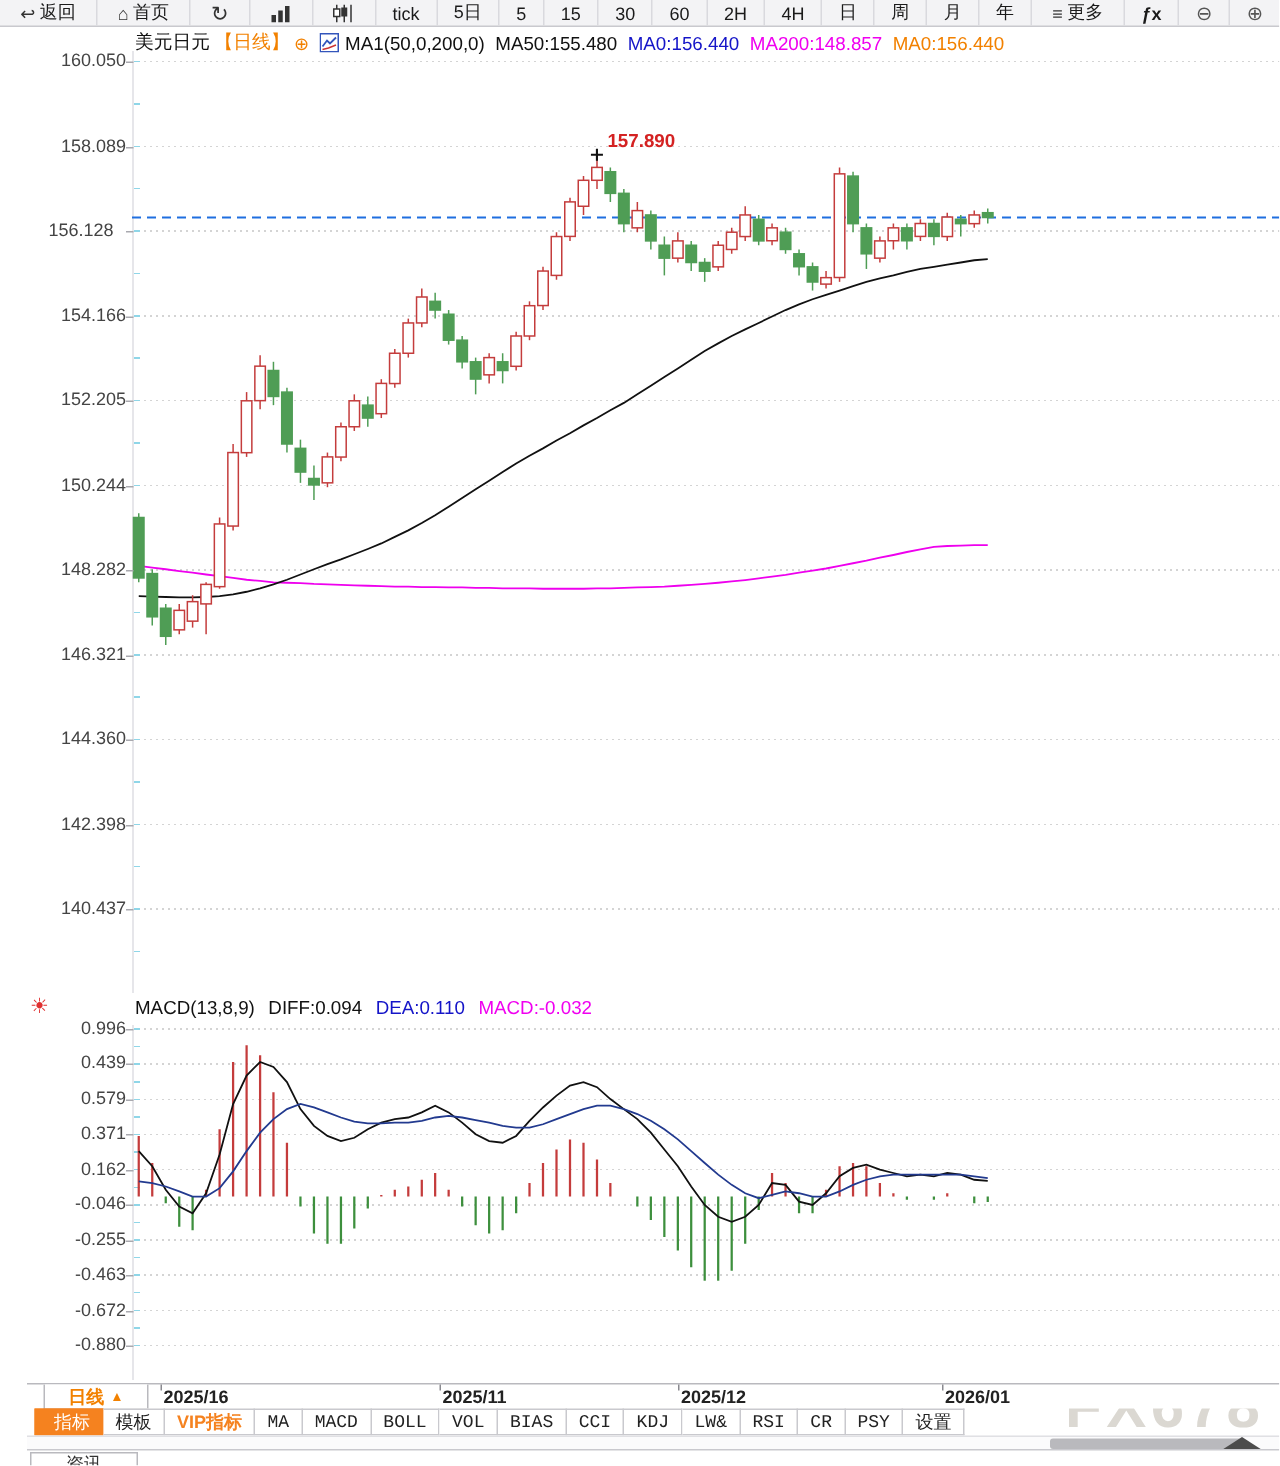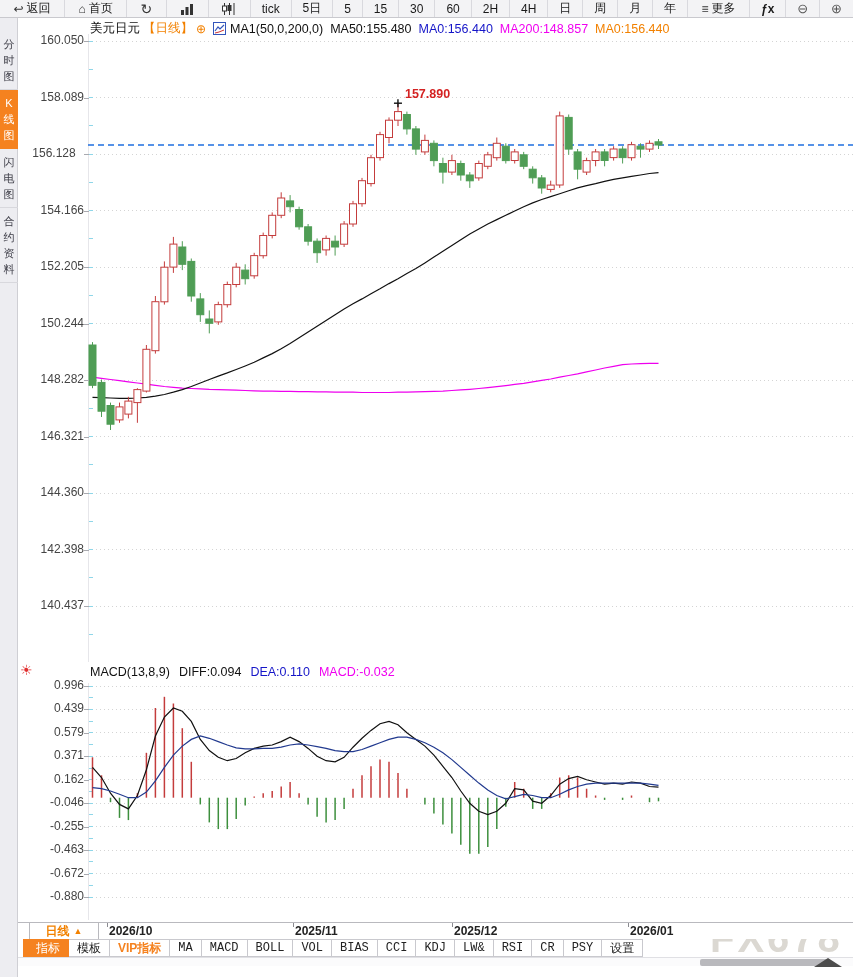--- a/index.html
+++ b/index.html
@@ -146,34 +146,20 @@
         <span class="fx-ico">ƒx</span>
       </div>
     <div class="tb-item">
         <span class="zoom-ico">⊖</span>
       </div>
     <div class="tb-item" style="border-right:none;">
         <span class="zoom-ico">⊕</span>
       </div>
   </div>
 
-  <div class="sidebar">
-    <div class="side-tab">
-        <span class="vtxt">分时图</span>
-      </div>
-    <div class="side-tab active">
-        <span class="vtxt">K线图</span>
-      </div>
-    <div class="side-tab">
-        <span class="vtxt">闪电图</span>
-      </div>
-    <div class="side-tab">
-        <span class="vtxt">合约资料</span>
-      </div>
-  </div>
 
   <div class="chart-header">
     <span class="sym">美元日元</span>
     <span class="period-tag" style="margin-left:-4px;">【日线】</span>
     <span class="plus-ico" style="margin-left:-4px;">⊕</span>
     <svg class="mini-chart-ico" width="13" height="13" style="position:static;">
       <rect x="0.5" y="0.5" width="12" height="12" fill="#fff" stroke="#3355bb"></rect>
       <polyline points="2,9 5,5 7,7 11,3" fill="none" stroke="#3355bb" stroke-width="1.2"></polyline>
       <polyline points="2,11 6,10 11,8" fill="none" stroke="#cc3333" stroke-width="1"></polyline>
     </svg>
@@ -504,21 +490,21 @@
        <div class="ytick" style="left:84px;top:897px;"></div>
     </div>
 
   <div class="xaxis">
     <div class="period-box">
       <span>日线</span>
       <span class="arrow">▲</span>
     </div>
     <div id="xlabels">
         <div class="xtick" style="left:89px;"></div>
-       <div class="xlab" style="left:91px;">2026/10</div>
+       <div class="xlab" style="left:91px;">2025/16</div>
         <div class="xtick" style="left:275px;"></div>
        <div class="xlab" style="left:277px;">2025/11</div>
         <div class="xtick" style="left:434px;"></div>
        <div class="xlab" style="left:436px;">2025/12</div>
         <div class="xtick" style="left:610px;"></div>
        <div class="xlab" style="left:612px;">2026/01</div>
       </div>
   </div>
 
   <div class="indrow">
@@ -569,14 +555,17 @@
       </div>
   </div>
 
   <div class="watermark">FX678</div>
 
   <div class="scrollbar">
     <div class="scroll-thumb"></div>
     <div class="collapse-tri"></div>
   </div>
 
+  <div class="bstrip">
+    <div class="news-tab"><span>资讯</span></div>
+  </div>
 
 </div>
 
 </body></html>

